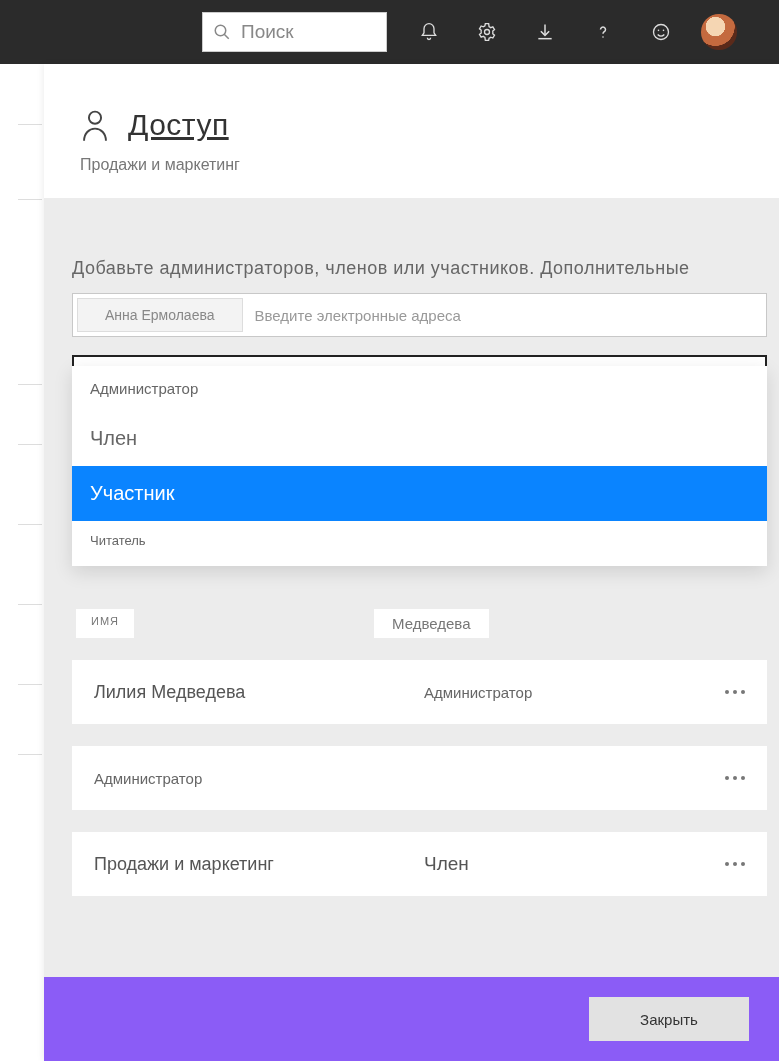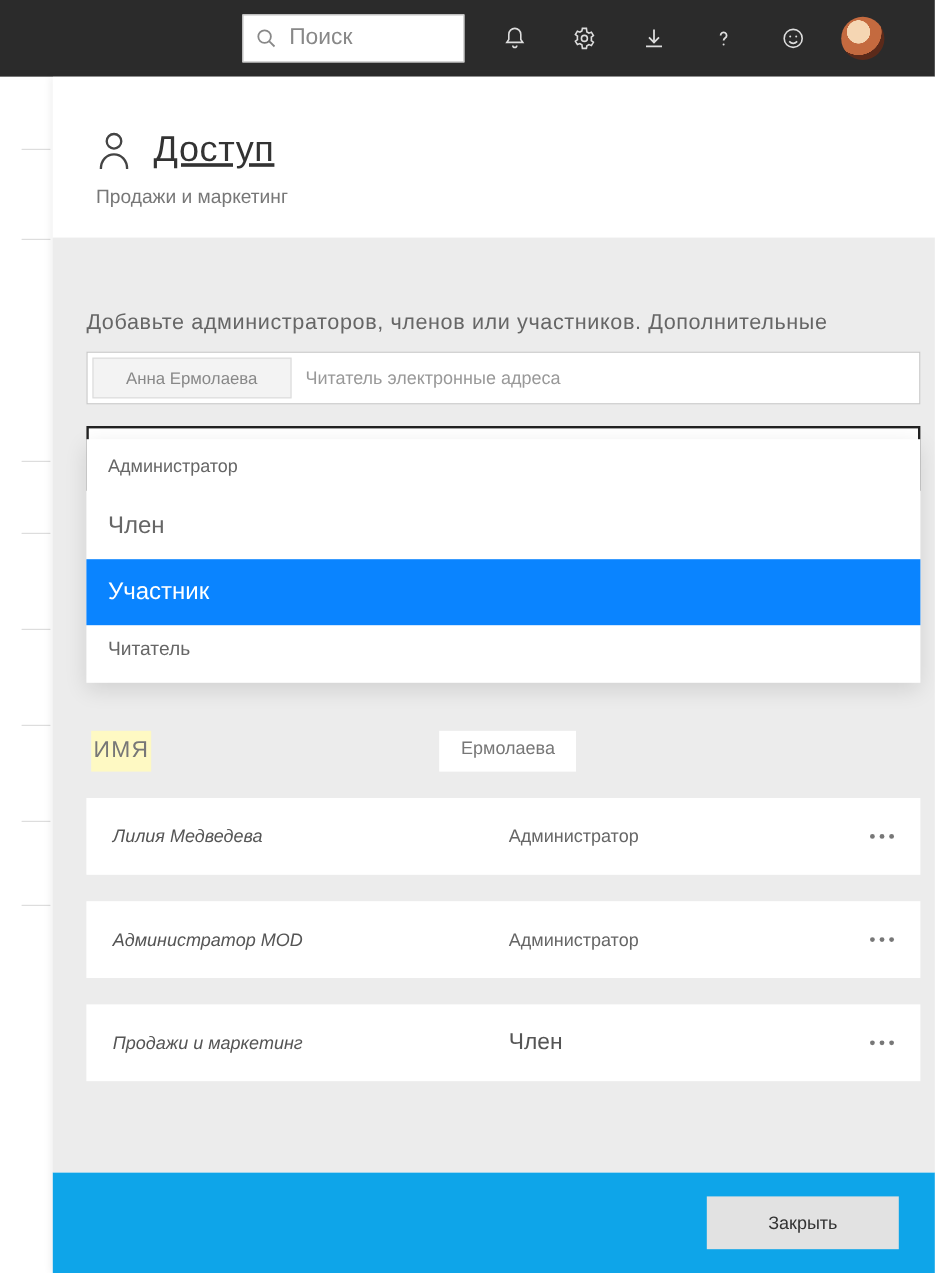--- a/index.html
+++ b/index.html
@@ -173,58 +173,57 @@
     }
     .dd-item.big {
       font-size: 20px;
       padding: 16px 18px;
     }
     .dd-item.selected {
       background: #0a84ff;
       color: #fff;
     }
     .dd-item.small {
-      font-size: 16px;
+      font-size: 13px;
       color: #666;
       padding: 12px 18px 18px;
     }
     .table-area {
       margin-top: 200px;
     }
     .table-headers {
       display: flex;
     }
     .th-name {
-      background: #fef9c3;
-      padding: 6px 2px;
+      background: #ffffff;
+      padding: 6px 15px;
       color: #777;
-      font-size: 19px;
+      font-size: 11px;
       letter-spacing: 1px;
       margin-left: 4px;
     }
     .th-perm {
       background: #fff;
       padding: 6px 18px;
       color: #777;
       font-size: 15px;
       margin-left: 240px;
     }
     .row {
       background: #fff;
       margin-top: 22px;
       height: 64px;
       display: flex;
       align-items: center;
       padding: 0 22px;
     }
     .row .name {
       flex: 0 0 330px;
-      font-size: 15px;
+      font-size: 18px;
       color: #555;
-      font-style: italic;
     }
     .row .perm {
       flex: 1;
       font-size: 15px;
       color: #666;
     }
     .row .perm.big {
       font-size: 19px;
       color: #555;
     }
@@ -240,21 +239,21 @@
       gap: 4px;
     }
     .dots span {
       width: 4px;
       height: 4px;
       border-radius: 50%;
       background: #777;
     }
     .row:first-of-type { margin-top: 26px; }
     .panel-footer {
-      background: #0ea5e9;
+      background: #8b5cf6;
       padding: 20px 30px;
       display: flex;
       justify-content: flex-end;
     }
     .close-btn {
       background: #e2e2e2;
       border: none;
       height: 44px;
       width: 160px;
       font-size: 15px;
@@ -334,57 +333,56 @@
     <div class="subtitle">Продажи и маркетинг</div>
   </div>
 
   <div class="panel-body">
     <div class="instruct">Добавьте администраторов, членов или участников. Дополнительные</div>
 
     <div class="email-row">
       <div class="chip">
         <span>Анна Ермолаева</span>
       </div>
-      <span class="email-placeholder">Читатель электронные адреса</span>
+      <span class="email-placeholder">Введите электронные адреса</span>
     </div>
 
     <div class="role-select">
       <span class="selected">Участник</span>
       <svg width="14" height="14" viewBox="0 0 24 24" fill="none" stroke="#555" stroke-width="2">
         <path d="M6 9l6 6 6-6"></path>
       </svg>
     </div>
 
     <div class="dropdown">
       <div class="dd-item">Администратор</div>
       <div class="dd-item big">Член</div>
       <div class="dd-item big selected">Участник</div>
       <div class="dd-item small">Читатель</div>
     </div>
 
     <div class="table-area">
       <div class="table-headers">
         <div class="th-name">ИМЯ</div>
-        <div class="th-perm">Ермолаева</div>
+        <div class="th-perm">Медведева</div>
       </div>
 
       <div class="row">
         <div class="name">Лилия Медведева</div>
         <div class="perm">Администратор</div>
         <div class="more">
           <div class="dots">
               <span></span>
               <span></span>
               <span></span>
             </div>
         </div>
       </div>
 
       <div class="row">
-        <div class="name">Администратор MOD</div>
         <div class="perm">Администратор</div>
         <div class="more">
           <div class="dots">
               <span></span>
               <span></span>
               <span></span>
             </div>
         </div>
       </div>
 

